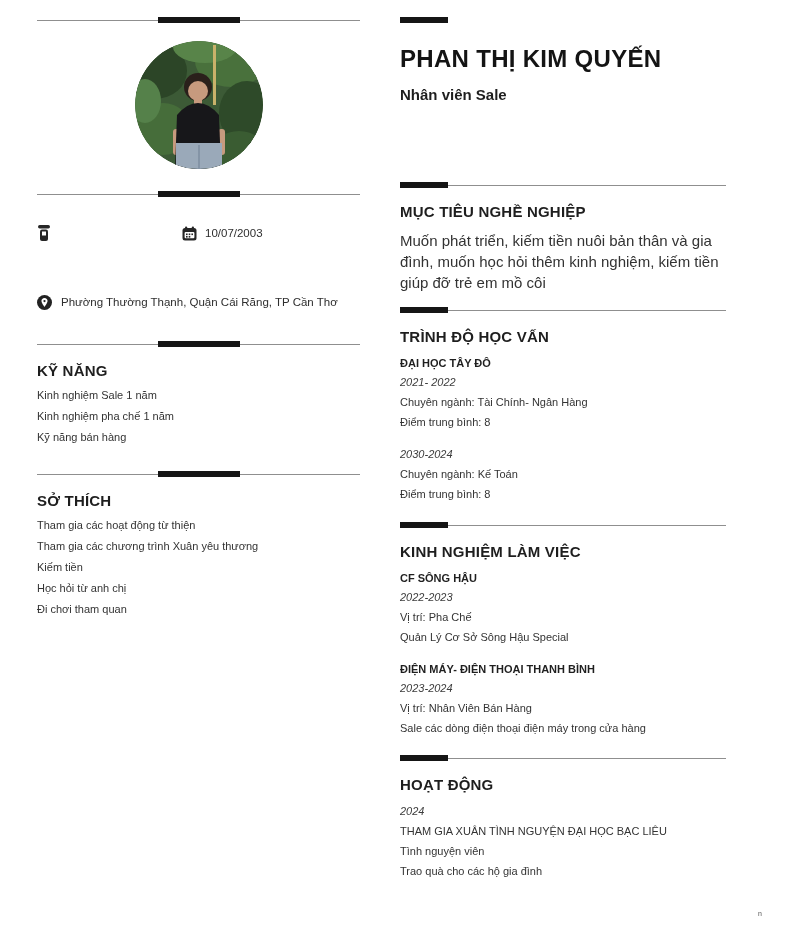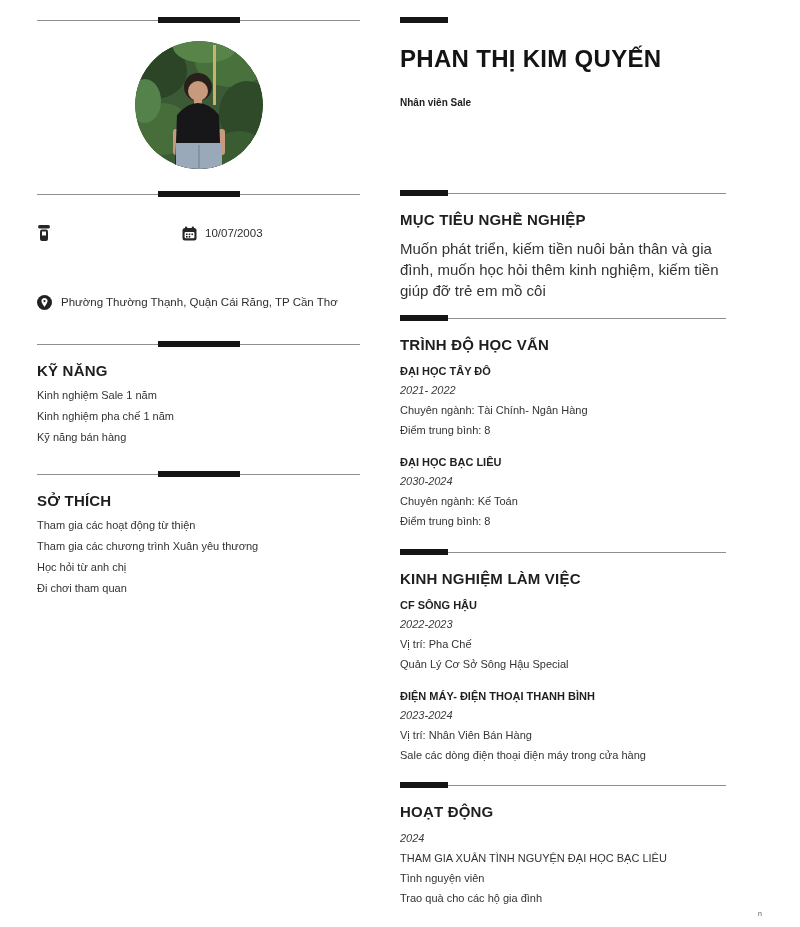--- a/index.html
+++ b/index.html
@@ -25,21 +25,21 @@
   .address-row{display:flex;align-items:flex-start;gap:9px;margin-top:54px;}
   .address-row .contact-text{line-height:15px;}
   .icon{flex:0 0 auto;display:inline-flex;}
 
   
   .sec-heading{font-size:15px;font-weight:bold;color:#1e1e1e;line-height:18px;margin-top:15px;letter-spacing:0.2px;}
   .plain-list{margin-top:5px;}
   .plain-list .item{font-size:11px;color:#333;line-height:21px;}
 
   .name{font-size:24px;font-weight:bold;color:#141414;line-height:30px;margin-top:21px;letter-spacing:0.3px;}
-  .subtitle{font-size:10px;font-weight:bold;color:#1e1e1e;line-height:17px;margin-top:20px;}
+  .subtitle{font-size:15px;font-weight:bold;color:#1e1e1e;line-height:17px;margin-top:12px;}
 
   .para{font-size:15px;color:#333;line-height:21px;margin-top:9px;}
 
   .entry{margin-top:10px;}
   .entry + .entry{margin-top:18px;}
   .entry-title{font-size:11px;font-weight:bold;color:#1f1f1f;line-height:14px;}
   .period{font-size:11px;font-style:italic;color:#3c3c3c;line-height:14px;margin-top:5px;}
   .eline{font-size:11px;color:#333;line-height:14px;margin-top:6px;}
 
   .m-div-1{margin-top:79px;}
@@ -150,20 +150,21 @@
 
     <div class="divider center m-hob-div">
       <span class="line"></span>
         <span class="thick"></span>
     </div>
 
     <div class="sec-heading">SỞ THÍCH</div>
     <div class="plain-list">
       <div class="item">Tham gia các hoạt động từ thiện</div>
       <div class="item">Tham gia các chương trình Xuân yêu thương</div>
+      <div class="item">Kiếm tiền</div>
       <div class="item">Học hỏi từ anh chị</div>
       <div class="item">Đi chơi tham quan</div>
     </div>
 
   </div>
 
   <div class="col-right">
 
     <div class="divider leftbar solo m-top">
       <span class="thick"></span>
@@ -187,21 +188,20 @@
 
     <div class="sec-heading">TRÌNH ĐỘ HỌC VẤN</div>
 
     <div class="entry">
       <div class="entry-title">ĐẠI HỌC TÂY ĐÔ</div>
       <div class="period">2021- 2022</div>
       <div class="eline">Chuyên ngành: Tài Chính- Ngân Hàng</div>
       <div class="eline">Điểm trung bình: 8</div>
     </div>
     <div class="entry">
-      <div class="entry-title">ĐẠI HỌC BẠC LIÊU</div>
       <div class="period">2030-2024</div>
       <div class="eline">Chuyên ngành: Kế Toán</div>
       <div class="eline">Điểm trung bình: 8</div>
     </div>
 
     <div class="divider leftbar m-div-3">
       <span class="line"></span>
         <span class="thick"></span>
     </div>
 

